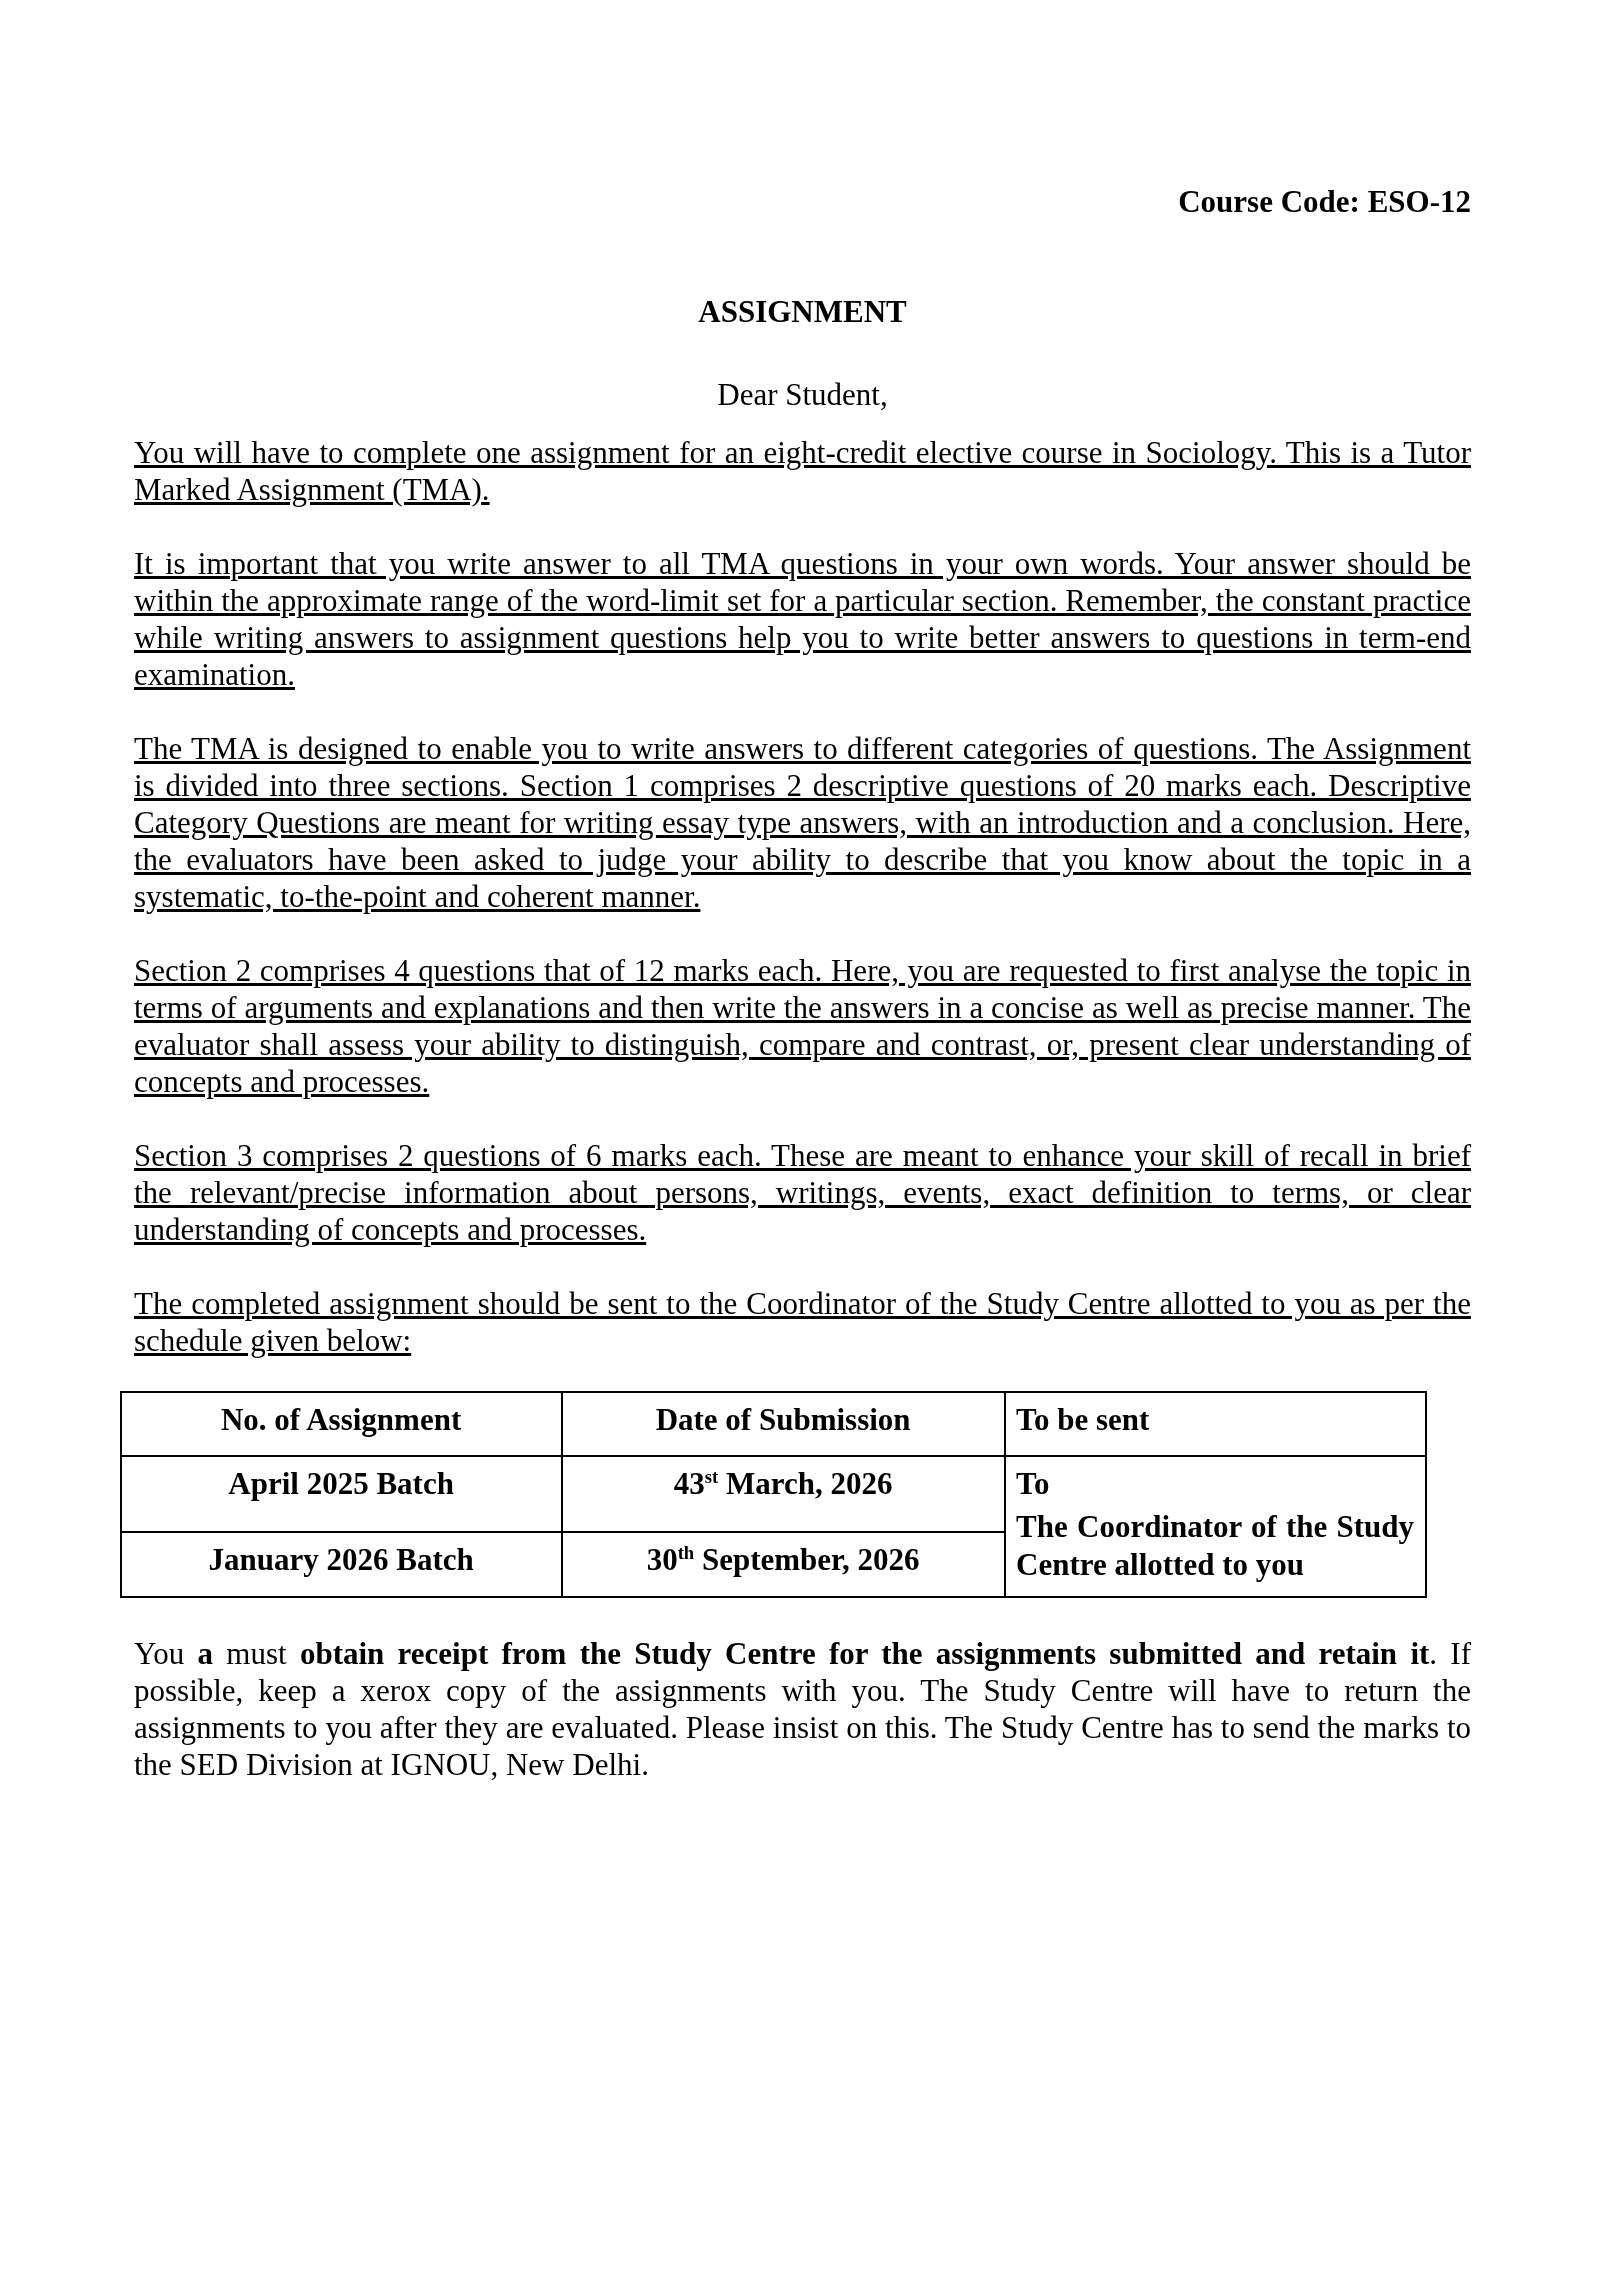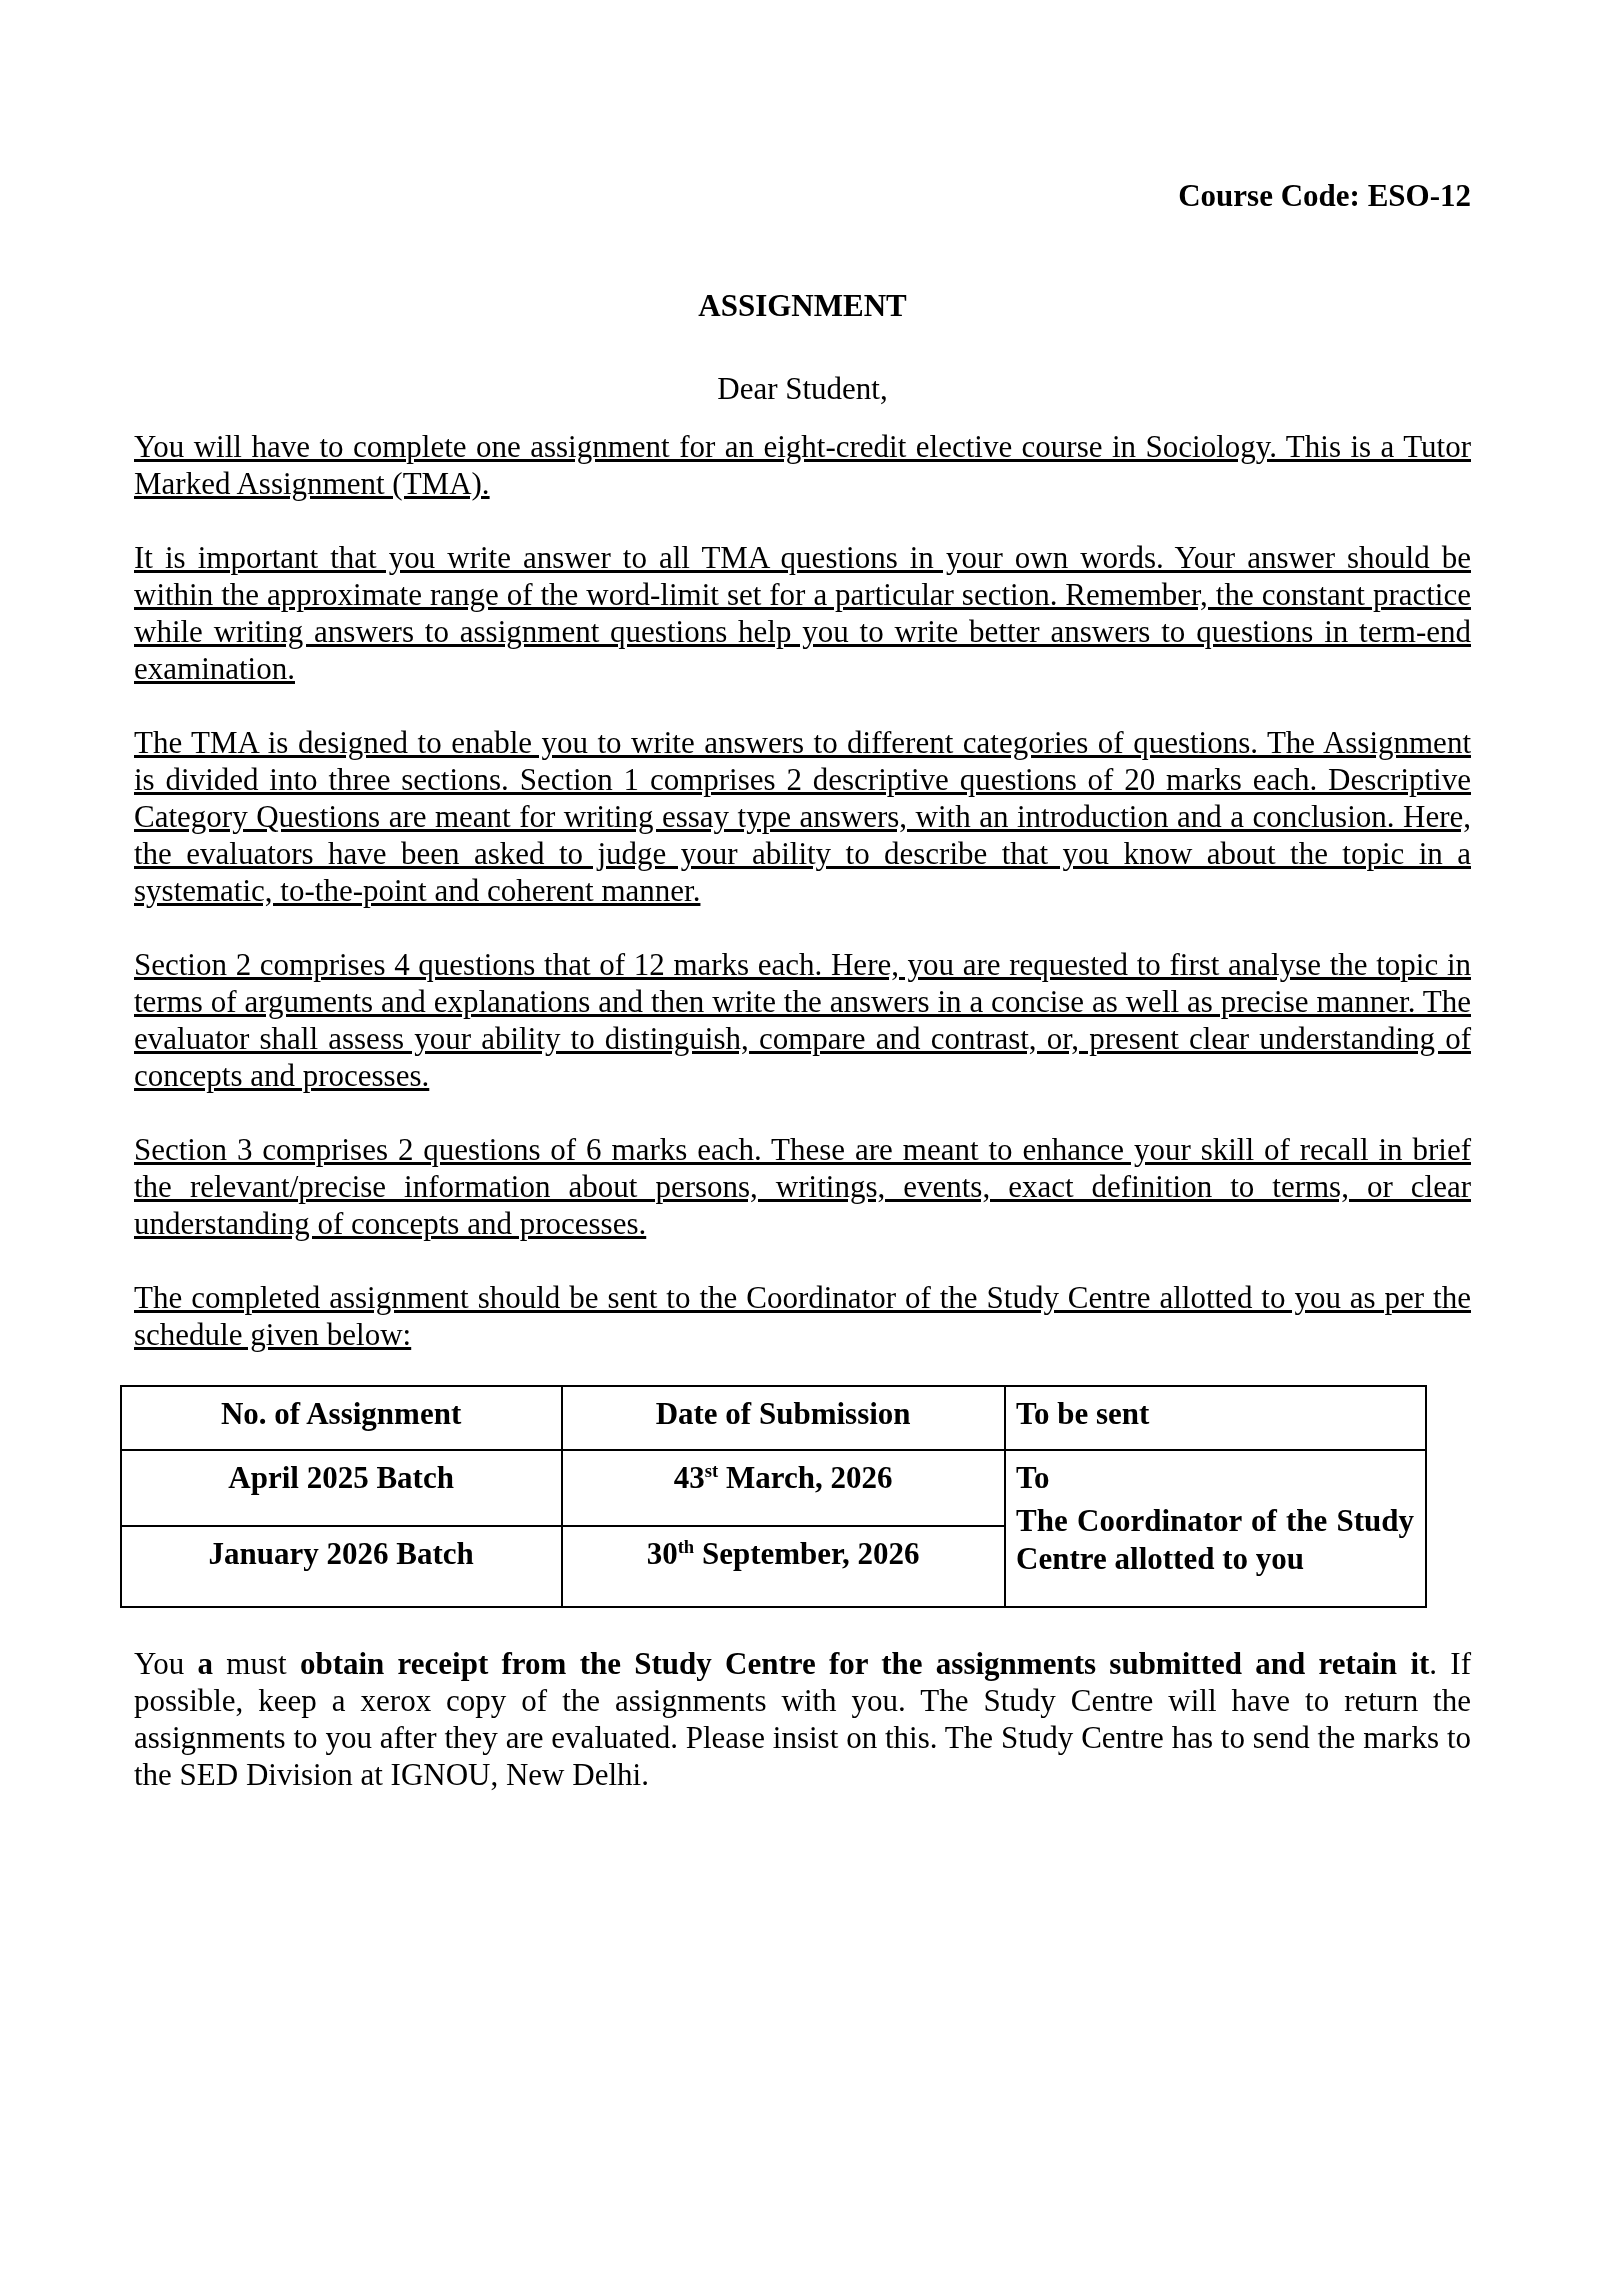--- a/index.html
+++ b/index.html
@@ -8,21 +8,21 @@
     width: 1623px;
     height: 2295px;
     background: #ffffff;
     color: #000000;
     font-family: "Liberation Serif", serif;
     position: relative;
   }
   .content {
     position: absolute;
     left: 134px;
-    top: 177px;
+    top: 183px;
     width: 1337px;
     font-size: 31px;
     line-height: 37px;
   }
   .doc-header {
     text-align: right;
     font-weight: bold;
   }
   .doc-title {
     text-align: center;
@@ -48,21 +48,21 @@
     font-size: 31px;
     line-height: 38px;
   }
   table.schedule th, table.schedule td {
     border: 2px solid #000;
     vertical-align: top;
     padding: 7.9px 10.5px 0 10.5px;
   }
   tr.hdr-row th { height: 64px; }
   tr.data-row-1 td { height: 76px; }
-  tr.data-row-2 td { height: 81px; }
+  tr.data-row-2 td { height: 65px; }
   .cell-center { text-align: center; }
   .cell-left { text-align: left; margin-top: 24px; }
   .recipient-line2 { text-align: justify; margin-top: 5.2px; }
   sup.ord {
     font-size: 0.6em;
     line-height: 0;
     vertical-align: super;
   }
   p.closing {
     margin: 37px 0 0 0;

